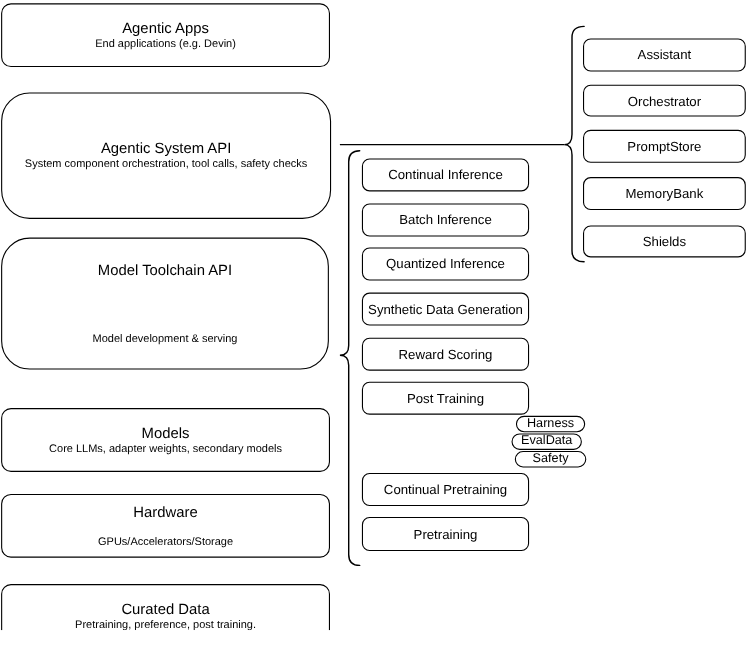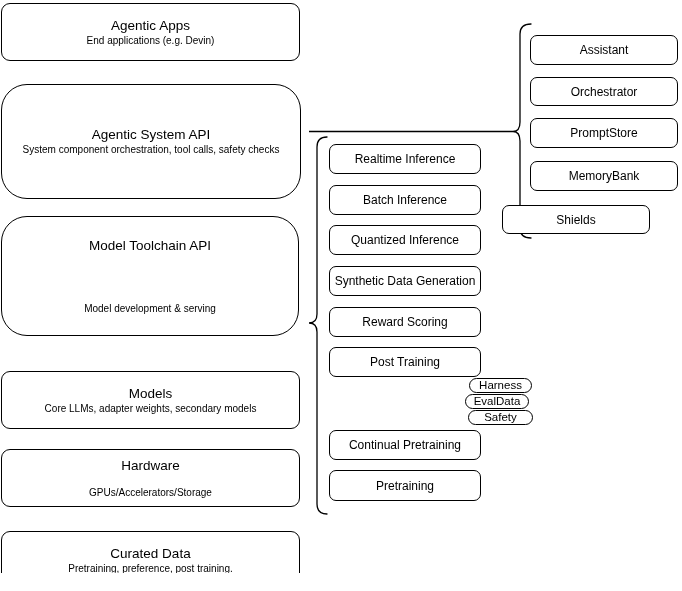--- a/index.html
+++ b/index.html
@@ -95,32 +95,32 @@
   <div class="box stack-box" style="left:1px; top:449px; width:299px; height:58px;gap:12px;">
     <div class="stack-title">Hardware</div>
     <div class="stack-subtitle">GPUs/Accelerators/Storage</div>
   </div>
 
   <div class="box stack-box" style="left:1px; top:531px; width:299px; height:58px;">
     <div class="stack-title">Curated Data</div>
     <div class="stack-subtitle">Pretraining, preference, post training.</div>
   </div>
 
-  <div class="box node" style="left:329px; top:144px; width:152px; height:30px;">Realtime Inference</div>
+  <div class="box node" style="left:329px; top:144px; width:152px; height:30px;">Continual Inference</div>
   <div class="box node" style="left:329px; top:185px; width:152px; height:30px;">Batch Inference</div>
   <div class="box node" style="left:329px; top:225px; width:152px; height:30px;">Quantized Inference</div>
   <div class="box node" style="left:329px; top:266px; width:152px; height:30px;">Synthetic Data Generation</div>
   <div class="box node" style="left:329px; top:307px; width:152px; height:30px;">Reward Scoring</div>
   <div class="box node" style="left:329px; top:347px; width:152px; height:30px;">Post Training</div>
   <div class="box node" style="left:329px; top:430px; width:152px; height:30px;">Continual Pretraining</div>
   <div class="box node" style="left:329px; top:470px; width:152px; height:31px;">Pretraining</div>
 
   <div class="pill" style="left:469px; top:378px; width:63px; height:15px;">Harness</div>
   <div class="pill" style="left:465px; top:394px; width:64px; height:15px;">EvalData</div>
   <div class="pill" style="left:468px; top:410px; width:65px; height:15px;">Safety</div>
 
   <div class="box node" style="left:530px; top:35px; width:148px; height:30px;">Assistant</div>
   <div class="box node" style="left:530px; top:77px; width:148px; height:29px;">Orchestrator</div>
   <div class="box node" style="left:530px; top:118px; width:148px; height:30px;">PromptStore</div>
   <div class="box node" style="left:530px; top:161px; width:148px; height:30px;">MemoryBank</div>
-  <div class="box node" style="left:502px; top:205px; width:148px; height:29px;">Shields</div>
+  <div class="box node" style="left:530px; top:205px; width:148px; height:29px;">Shields</div>
 
 </div>
 
 </body></html>

